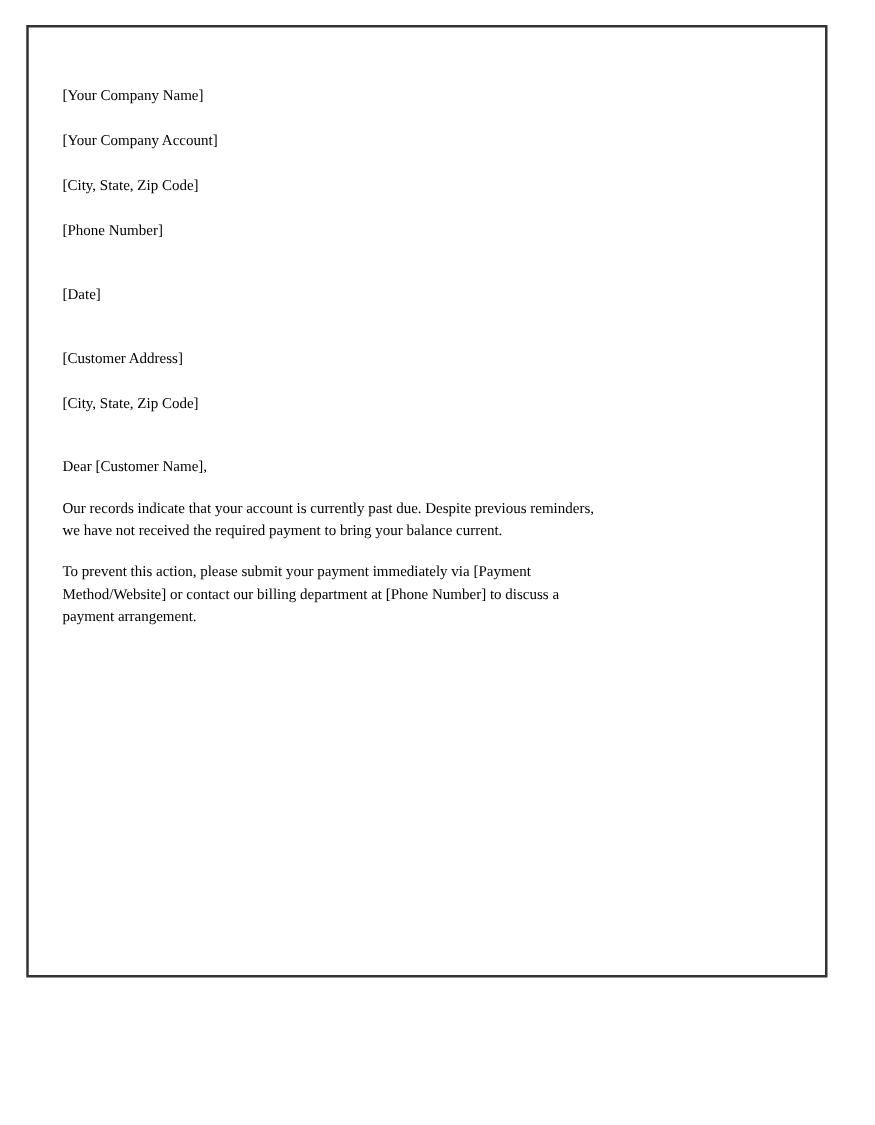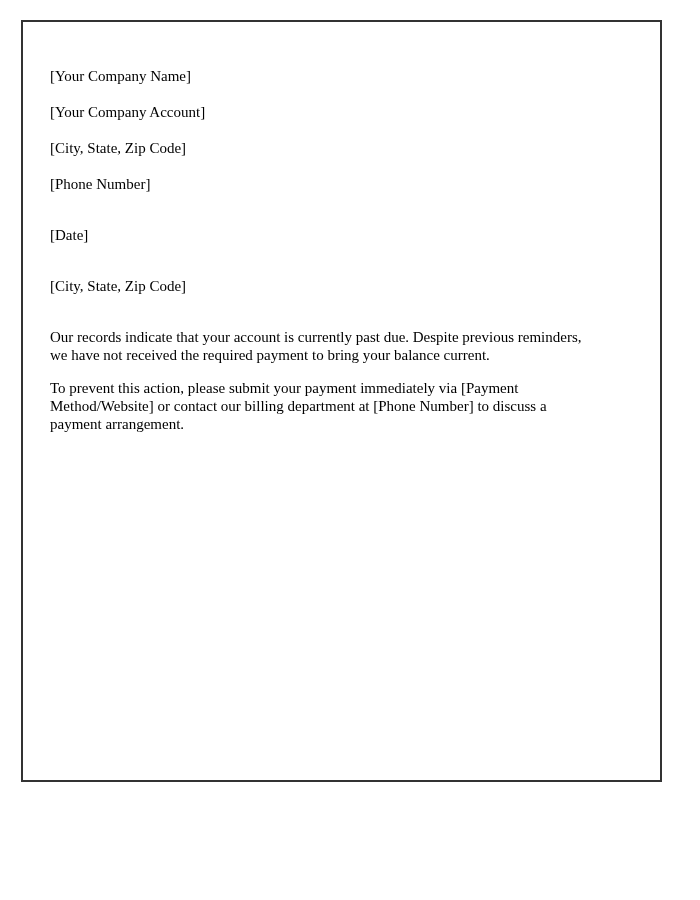--- a/index.html
+++ b/index.html
@@ -6,21 +6,21 @@
     margin: 0;
     padding: 0;
     background: #ffffff;
   }
   .page {
     position: relative;
     width: 700px;
     height: 900px;
     background: #ffffff;
     font-family: "Liberation Serif", "DejaVu Serif", serif;
-    font-size: 15px;
+    font-size: 12px;
     color: #000000;
     overflow: hidden;
   }
   .letter-frame {
     position: absolute;
     left: 21px;
     top: 20px;
     width: 641px;
     height: 762px;
     box-sizing: border-box;
@@ -49,25 +49,27 @@
     <div class="para block">
       <div class="line">[Your Company Name]</div>
       <div class="line">[Your Company Account]</div>
       <div class="line">[City, State, Zip Code]</div>
       <div class="line">[Phone Number]</div>
     </div>
 
     <p class="para">[Date]</p>
 
     <div class="para block">
+      <div class="line">[Customer Address]</div>
       <div class="line">[City, State, Zip Code]</div>
     </div>
 
 
 
+    <p class="para">Dear [Customer Name],</p>
 
     <p class="para body">Our records indicate that your account is currently past due. Despite previous reminders,
 we have not received the required payment to bring your balance current.</p>
     <p class="para body">To prevent this action, please submit your payment immediately via [Payment
 Method/Website] or contact our billing department at [Phone Number] to discuss a
 payment arrangement.</p>
 
   </div>
 </div>
 

